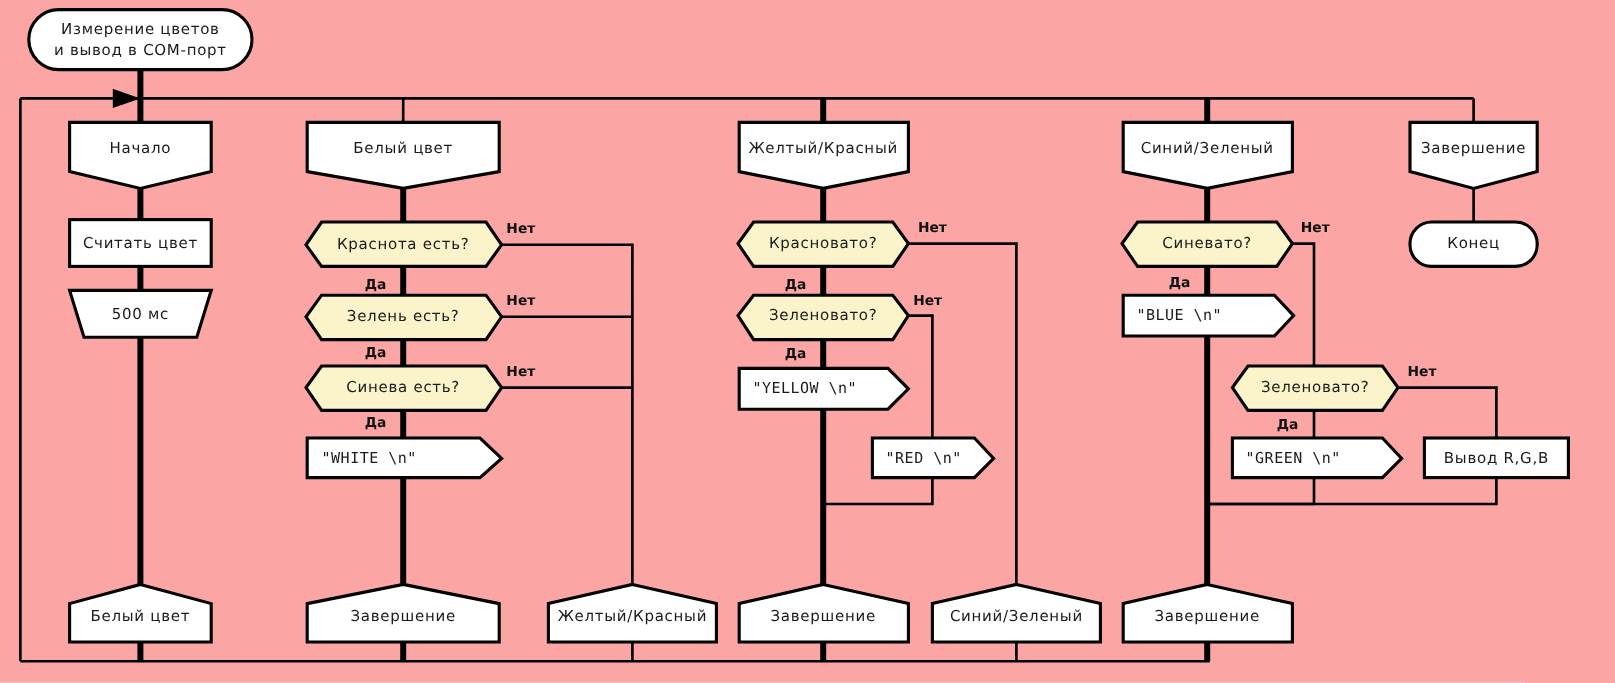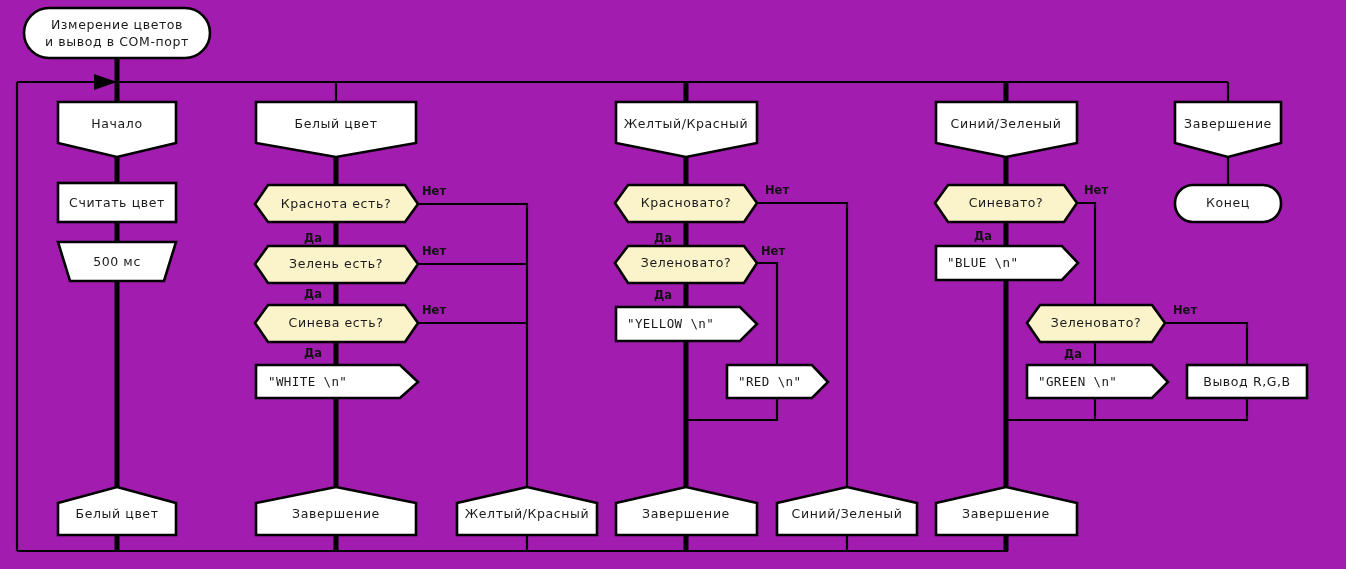--- a/index.html
+++ b/index.html
@@ -4,21 +4,21 @@
 <style>
   html, body {
     margin: 0;
     padding: 0;
     background: #c4e6ee;
   }
   #canvas {
     position: relative;
     width: 1346px;
     height: 569px;
-    background: #a21caf;
+    background: #fca5a5;
     overflow: hidden;
     font-family: "DejaVu Sans", sans-serif;
   }
   #canvas svg {
     position: absolute;
     left: 0;
     top: 0;
   }
   .shp { stroke: #000; stroke-width: 2.6; }
   .shp-term { fill: #ffffff; }

